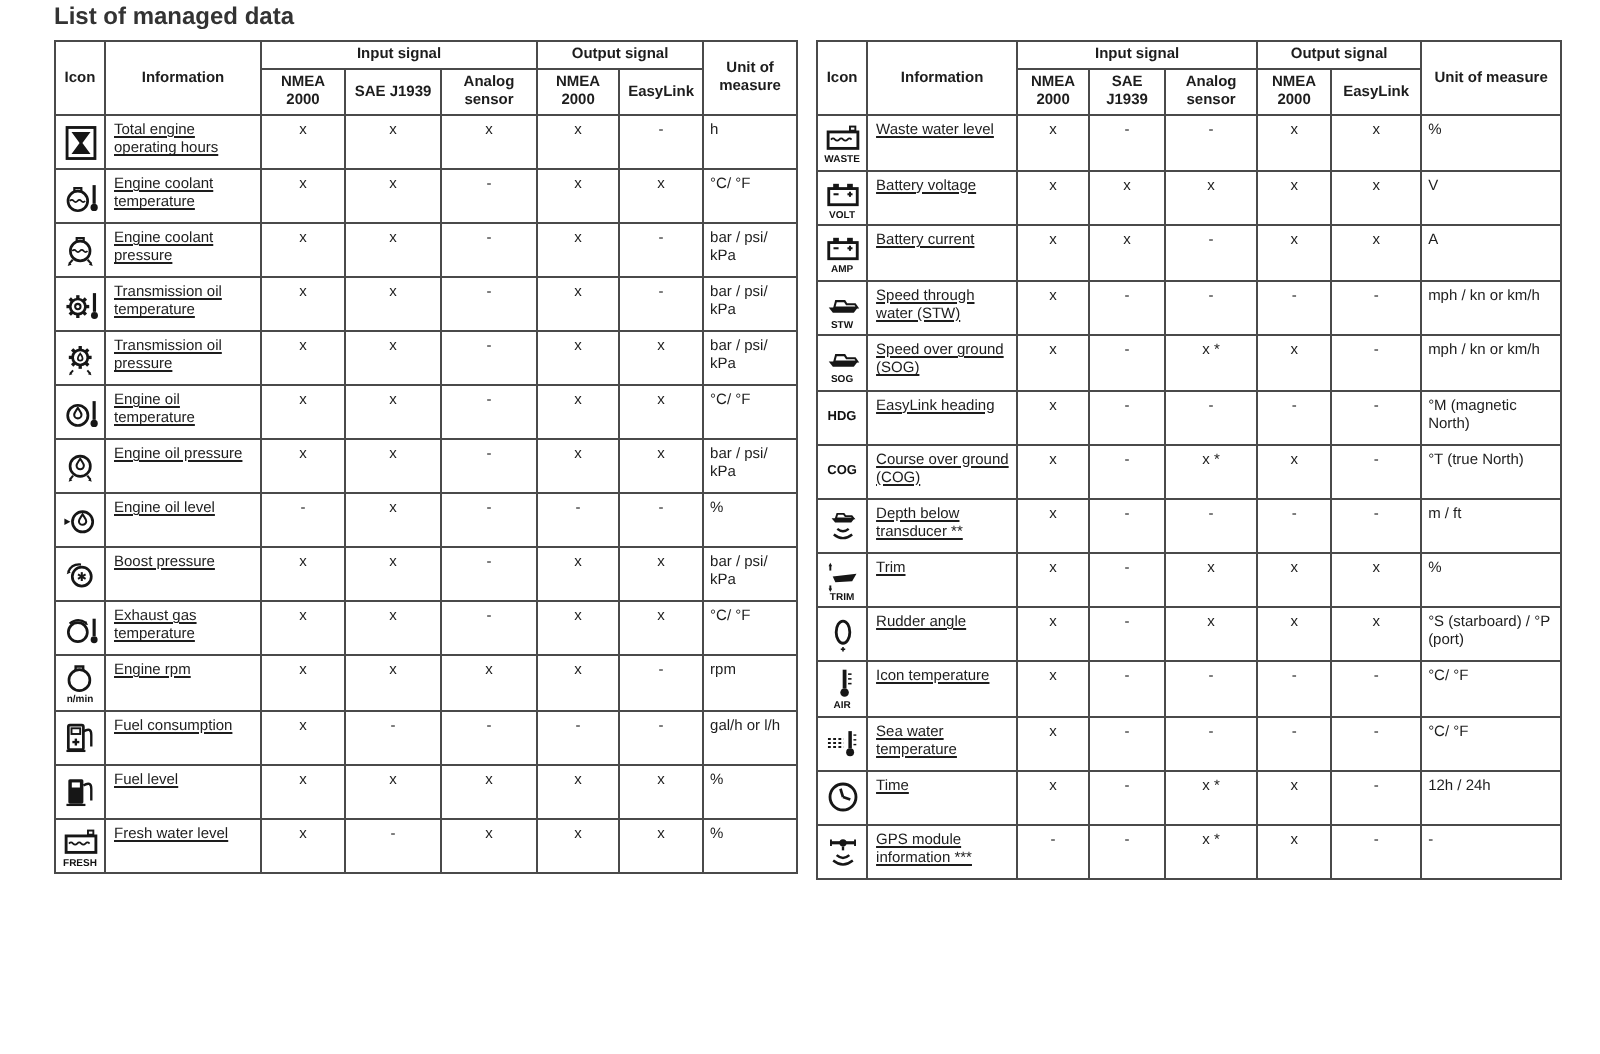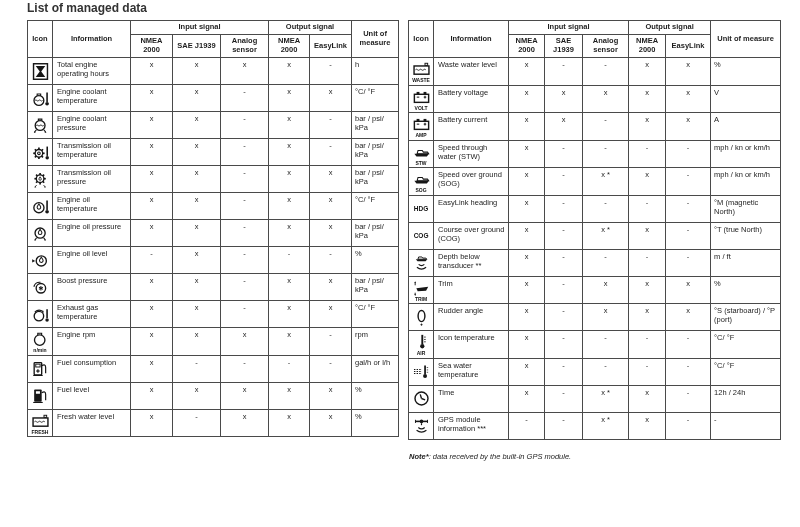--- a/index.html
+++ b/index.html
@@ -12,21 +12,21 @@
 
   table { border-collapse:collapse; background:#fff; table-layout:fixed; }
   table.t-left  { width:371px; }
   table.t-right { width:372px; }
   th, td { border:1px solid #4a4a4a; }
   th { font-size:7.5px; font-weight:bold; color:#1d1d1d; vertical-align:middle; padding:1px 2px; line-height:1.15; }
   tr.h1 th { height:14px; }
   tr.h2 th { height:23px; }
   td { font-size:7.5px; color:#1d1d1d; vertical-align:top; padding:2px; line-height:1.25; }
   td.icon-cell { vertical-align:middle; text-align:center; padding:1px; height:27px; }
-  td.info-cell { padding-left:4px; }
+  td.info-cell { padding-left:4px;text-decoration:underline; }
   td.val-cell  { text-align:center; }
   td.unit-cell { padding-left:3px; }
 
   .icon-box { display:flex; flex-direction:column; align-items:center; justify-content:center; }
   .glyph { width:19px; height:19px; display:block; }
   .icon-caption { font-size:5px; font-weight:bold; color:#111; line-height:1.1; white-space:nowrap; }
   .icon-caption.caption-only { font-size:6.5px; }
 
   .notes { margin-top:11px; padding-left:1px; }
   .note { font-size:7.5px; font-style:italic; color:#1d1d1d; line-height:1.55; }
@@ -737,17 +737,16 @@
               <td class="val-cell">-</td>
               <td class="val-cell">-</td>
               <td class="val-cell">x *</td>
               <td class="val-cell">x</td>
               <td class="val-cell">-</td>
               <td class="unit-cell">-</td>
             </tr>
           </tbody>
       </table>
       <div class="notes">
-          <div class="note"><b>Note*</b><span>: data received by the built-in GPS module.</span></div>
         </div>
     </div>
   </div>
 </div>
 
 </body></html>

